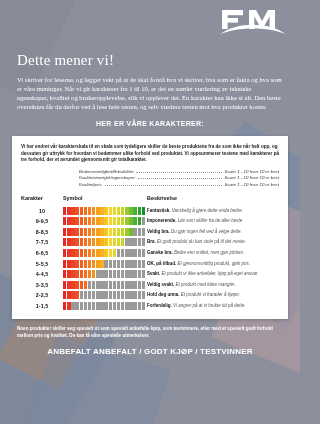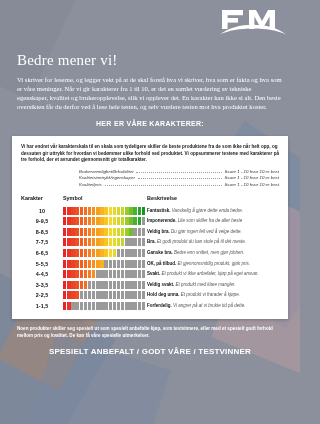--- a/index.html
+++ b/index.html
@@ -132,21 +132,21 @@
       <g fill="#ffffff">
         <rect x="2" y="2" width="21" height="5.2"></rect>
         <rect x="2" y="2" width="5.6" height="19"></rect>
         <rect x="2" y="10" width="16" height="4.6"></rect>
         <polygon points="29,21 29,2 36,2 42,13 48,2 55,2 55,21 49.6,21 49.6,8.4 43.6,19 40.2,19 34.4,8.4 34.4,21"></polygon>
         <path d="M0 26.5 C 16 13.5, 50 13.5, 66 26.5 C 50 18.5, 16 18.5, 0 26.5 Z"></path>
       </g>
     </svg>
   </div>
 
-  <h1 class="title">Bedre mener vi!</h1>
+  <h1 class="title">Dette mener vi!</h1>
 
   <p class="intro">Vi skriver for leserne, og legger vekt på at de skal forstå hva vi skriver, hva som er fakta og hva som er våre meninger. Når vi gir karakterer fra 1 til 10, er det en samlet vurdering av tekniske egenskaper, kvalitet og brukeropplevelse, slik vi opplever det. En karakter kan ikke si alt. Den beste oversikten får du derfor ved å lese hele testen, og selv vurdere testen mot hva produktet koster.</p>
 
   <div class="her-er">HER ER VÅRE KARAKTERER:</div>
 
   <div class="panel">
 
     <p class="panel-note">Vi har endret vår karakterskala til en skala som tydeligere skiller de beste produktene fra de som ikke når helt opp, og dessuten gir uttrykk for hvordan vi bedømmer ulike forhold ved produktet. Vi oppsummerer testene med karakterer på tre forhold, der et avrundet gjennomsnitt gir totalkarakter.</p>
 
     <div class="criteria" id="criteria-list">
@@ -454,15 +454,15 @@
                 <div class="seg" style="background: rgb(154, 154, 154);"></div>
               </div>
             </td>
             <td class="c-desc"><b>Forferdelig.</b><i> Vi angrer på at vi brukte tid på dette.</i></td>
           </tr>
         </tbody>
     </table>
   </div>
 
   <p class="foot-note">Noen produkter skiller seg spesielt ut som spesielt anbefalte kjøp, som testvinnere, eller med et spesielt godt forhold mellom pris og kvalitet. De kan få våre spesielle utmerkelser.</p>
-  <div class="foot-badge">SPESIELT ANBEFALT / GODT VÅRE / TESTVINNER</div>
+  <div class="foot-badge">ANBEFALT ANBEFALT / GODT KJØP / TESTVINNER</div>
 
 </div>
 
 </body></html>

